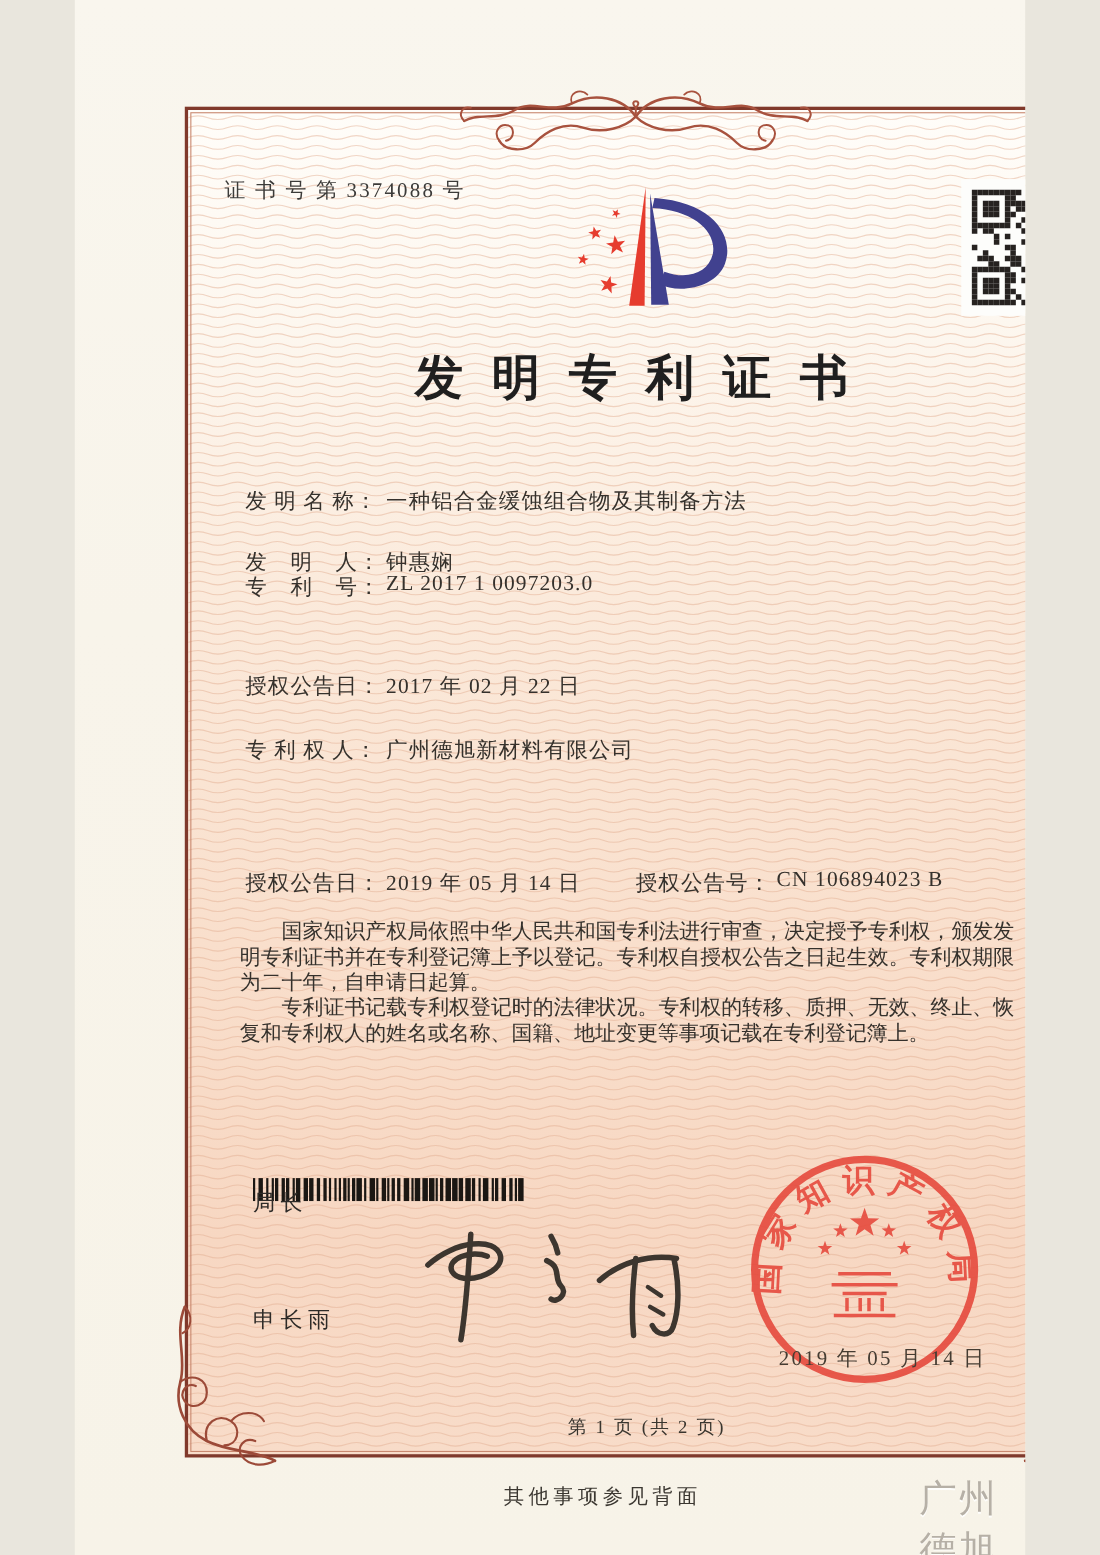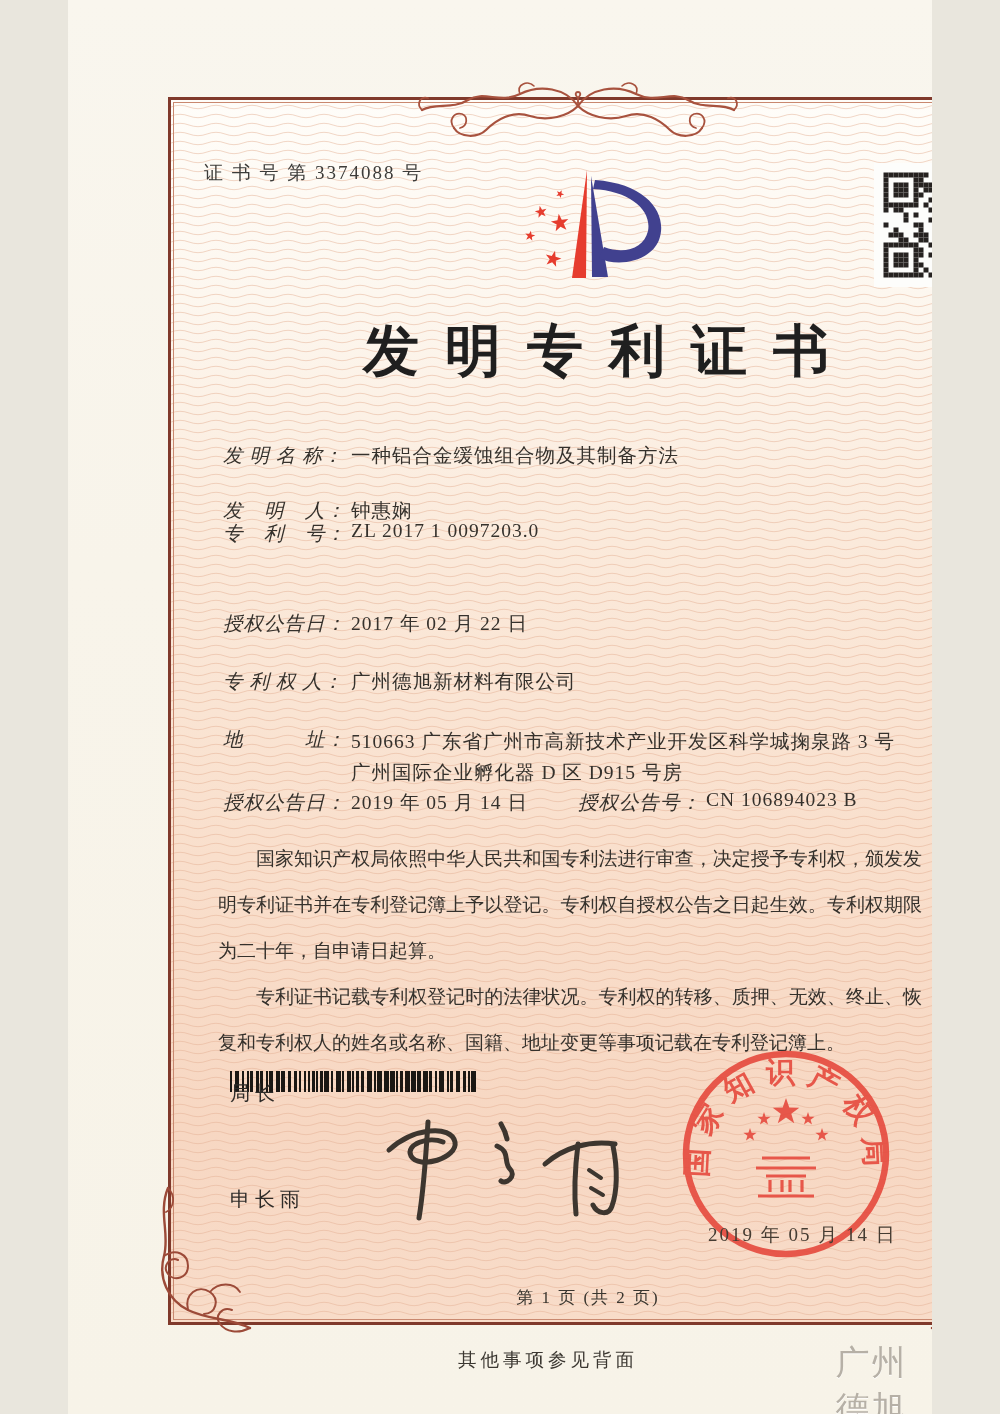--- a/index.html
+++ b/index.html
@@ -6,28 +6,28 @@
   .page{position:relative;width:864px;height:1414px;margin:0 auto;overflow:hidden;
         background:linear-gradient(180deg,#f9f6ee 0%,#f8f4ea 40%,#f7f3e8 100%);
         font-family:"Liberation Serif","DejaVu Serif",serif;color:#35312c;}
   .frame{position:absolute;left:100px;top:97px;width:838px;height:1228px;
          border:3px solid #80392b;box-sizing:border-box;
          background:linear-gradient(180deg,#fffdf9 0%,#fdf7ef 16%,#fbeadb 36%,#f9dfcc 62%,#f7d7c2 84%,#f8dcc9 100%);}
   .frame-inner{position:absolute;inset:2px;border:1px solid #c9886f;pointer-events:none;}
   .waves{position:absolute;left:0;top:0;}
   .abs{position:absolute;}
   .cert-no{left:136px;top:160px;font-size:19px;letter-spacing:2px;color:#3c3b39;}
-  .title{left:158px;width:740px;top:314px;text-align:center;font-size:56px;font-weight:bold;
+  .title{left:136px;width:740px;top:314px;text-align:center;font-size:44px;font-weight:bold;
          letter-spacing:26px;text-indent:26px;color:#1f1f1f;}
   .row{left:155px;font-size:19.5px;letter-spacing:1px;color:#35312c;}
-  .row .lbl{display:inline-block;min-width:128px;vertical-align:top;font-style:italic;}
+  .row .lbl{display:inline-block;min-width:128px;vertical-align:top;}
   .row .val{display:inline-block;vertical-align:top;}
   .val-wrap{width:556px;line-height:31px;}
   .grant-no{left:510px;}
-  .paras{left:150px;top:836px;width:704px;font-size:19px;line-height:46px;text-align:justify;color:#35312c;}
+  .paras{left:150px;top:836px;width:704px;font-size:19px;line-height:23px;text-align:justify;color:#35312c;}
   .paras p{margin:0;text-indent:2em;}
   .barcode{left:162px;top:1071px;}
   .officer{left:162px;font-family:"Liberation Sans","DejaVu Sans",sans-serif;
            font-size:20px;letter-spacing:5px;color:#2e2b28;}
   .sig{left:305px;top:1112px;}
   .seal{left:610px;top:1046px;}
   .seal-date{left:640px;top:1222px;font-size:19px;letter-spacing:2px;color:#453c32;}
   .page-info{left:150px;width:740px;top:1286px;text-align:center;font-size:17px;color:#3a362f;letter-spacing:2px;}
   .back-note{left:130px;width:700px;top:1347px;text-align:center;font-size:18.5px;letter-spacing:4px;color:#3b3731;}
   .watermark{left:742px;top:1340px;display:flex;align-items:center;gap:8px;color:#b6b0a6;}
@@ -464,23 +464,20 @@
   </div>
   <div class="abs row" style="top:520px">
     <span class="lbl">专　利　号：</span><span class="val">ZL 2017 1 0097203.0</span>
   </div>
   <div class="abs row" style="top:610px">
     <span class="lbl">授权公告日：</span><span class="val">2017 年 02 月 22 日</span>
   </div>
   <div class="abs row" style="top:668px">
     <span class="lbl">专 利 权 人：</span><span class="val">广州德旭新材料有限公司</span>
   </div>
-  <div class="abs row" style="top:726px">
-    <span class="lbl">地　　　址：</span><span class="val val-wrap">510663 广东省广州市高新技术产业开发区科学城掬泉路 3 号广州国际企业孵化器 D 区 D915 号房</span>
-  </div>
   <div class="abs row" style="top:789px">
     <span class="lbl">授权公告日：</span><span class="val">2019 年 05 月 14 日</span>
   </div>
   <div class="abs row grant-no" style="top:789px">
     <span class="lbl">授权公告号：</span><span class="val">CN 106894023 B</span>
   </div>
 
   <div class="abs paras">
     <p>国家知识产权局依照中华人民共和国专利法进行审查，决定授予专利权，颁发发明专利证书并在专利登记簿上予以登记。专利权自授权公告之日起生效。专利权期限为二十年，自申请日起算。</p>
     <p>专利证书记载专利权登记时的法律状况。专利权的转移、质押、无效、终止、恢复和专利权人的姓名或名称、国籍、地址变更等事项记载在专利登记簿上。</p>

